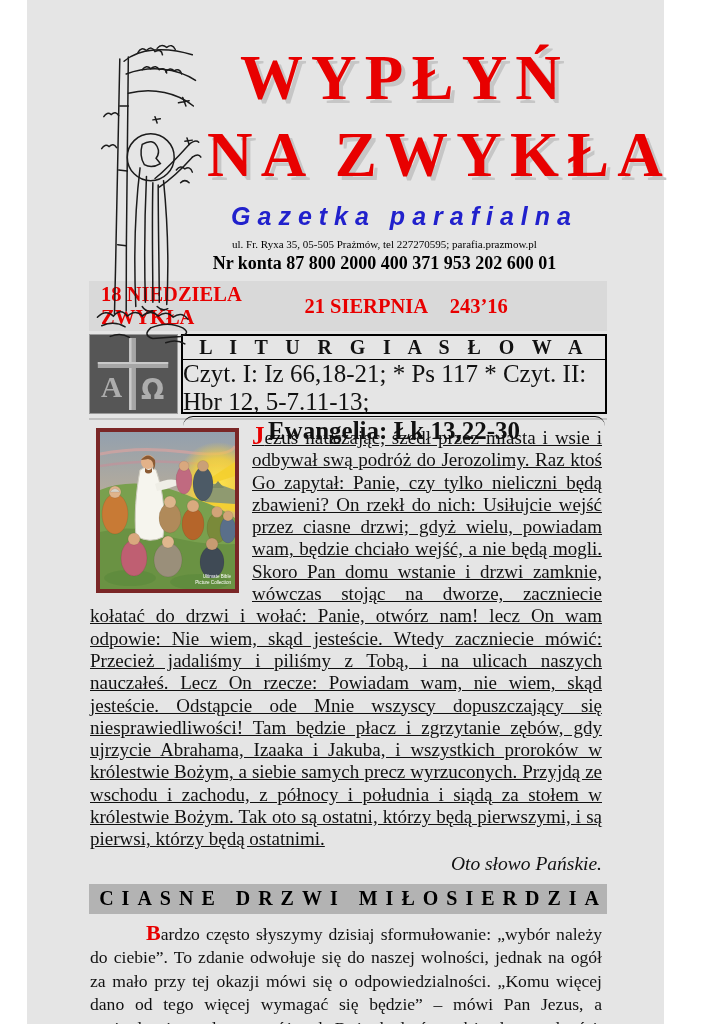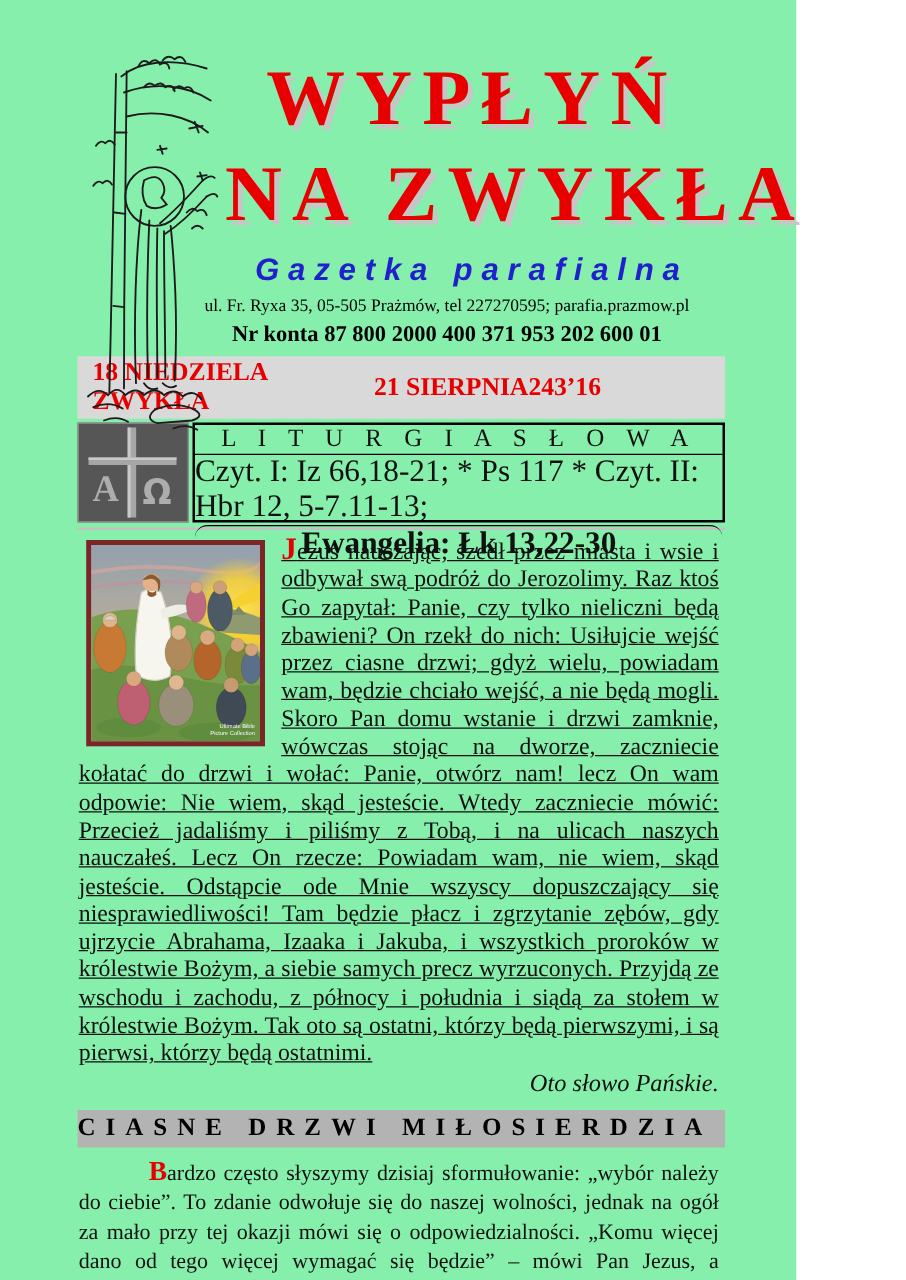--- a/index.html
+++ b/index.html
@@ -1,59 +1,59 @@
 <!DOCTYPE html>
 <html lang="pl"><head>
 <meta charset="utf-8">
 <style>
   html,body{margin:0;padding:0;background:#ffffff;}
   body{width:725px;height:1024px;overflow:hidden;font-family:"Liberation Serif","DejaVu Serif",serif;color:#111;}
-  .page{position:relative;width:637px;height:1024px;background:#86efac;}
+  .page{position:relative;width:637px;height:1024px;background:#e5e5e5;margin-left:27px;}
 
   
   .masthead{position:relative;padding:40px 62px 0 62px;}
   .tree-art{position:absolute;left:64px;top:42px;width:112px;height:318px;}
   .masthead-text{margin-left:118px;text-align:center;}
   .big-title{margin:0;font-weight:bold;font-size:63px;line-height:77px;letter-spacing:0.13em;
              color:#e80000;text-shadow:4px 4px 0 #c6c6c6;white-space:nowrap;}
   .subtitle{margin-top:8px;font-family:"Liberation Sans","DejaVu Sans",sans-serif;
             font-style:italic;font-weight:bold;font-size:25px;letter-spacing:0.28em;color:#2121cc;text-align:center;}
-  .address{margin-top:7px;font-size:14px;color:#000;white-space:nowrap;margin-left:-40px;}
+  .address{margin-top:7px;font-size:11px;color:#000;white-space:nowrap;margin-left:-40px;}
   .account{margin-top:3px;font-size:18px;font-weight:bold;color:#000;white-space:nowrap;margin-left:-40px;}
 
   
   .issue-bar{margin:7px 57px 0 62px;background:#d9d9d9;display:flex;align-items:center;
              padding:2px 12px;font-weight:bold;font-size:20.5px;color:#e80000;}
   .issue-bar .l{flex:1.4;text-align:left;}
-  .issue-bar .c{flex:1;text-align:right;}
+  .issue-bar .c{flex:1;text-align:left;}
   .issue-bar .r{flex:1;text-align:left;}
 
   
   .liturgy{margin:3px 57px 0 62px;display:flex;align-items:stretch;height:80px;}
   .ao-tile{width:89px;height:100%;border:1px solid #9a9a9a;box-sizing:border-box;background:#565656;flex:none;}
   .ao-tile svg{display:block;width:100%;height:100%;}
   .lit-rows{flex:1;margin-left:3px;border:2px solid #000;box-sizing:border-box;display:flex;flex-direction:column;}
   .lit-row{flex:1;display:flex;align-items:center;justify-content:center;font-size:25px;}
   .lit-row + .lit-row{border-top:1.5px solid #000;}
-  .lit-title{font-weight:normal;font-size:20px;letter-spacing:0.32em;}
+  .lit-title{font-weight:bold;font-size:20px;letter-spacing:0.32em;}
   .lit-gospel{font-weight:bold;border-radius:10px;}
 
   .rule{margin:4px 57px 0 62px;height:2px;background:#c2c2c2;}
 
   
   .gospel{margin:5px 62px 0 63px;}
   .painting{float:left;margin:3px 13px 2px 6px;width:135px;border:4px solid #7a2626;background:#9aa4b0;}
   .painting svg{display:block;width:135px;height:157px;}
   .gospel-text{margin:0;font-size:19px;line-height:22.3px;text-align:justify;text-decoration:underline;}
   .initial{font-size:25px;font-weight:bold;color:#e80000;}
   .sign-off{margin:2px 0 0 0;font-size:19.5px;font-weight:normal;font-style:italic;text-align:right;clear:none;}
 
   
   .section-banner{clear:both;margin:9px 57px 0 62px;background:#b3b3b3;color:#000;
-                  font-size:20px;font-weight:bold;letter-spacing:0.4em;text-align:left;padding:3px 0 4px 0;}
+                  font-size:20px;font-weight:bold;letter-spacing:0.4em;text-align:right;padding:3px 0 4px 0;}
   .article-text{margin:7px 62px 0 63px;font-size:17.6px;line-height:23.6px;text-align:justify;text-indent:56px;}
   .initial2{font-size:22px;font-weight:bold;color:#e80000;}
 </style>
 </head>
 <body>
 
 <div class="page">
 
   <header class="masthead">
     <div class="tree-art">

